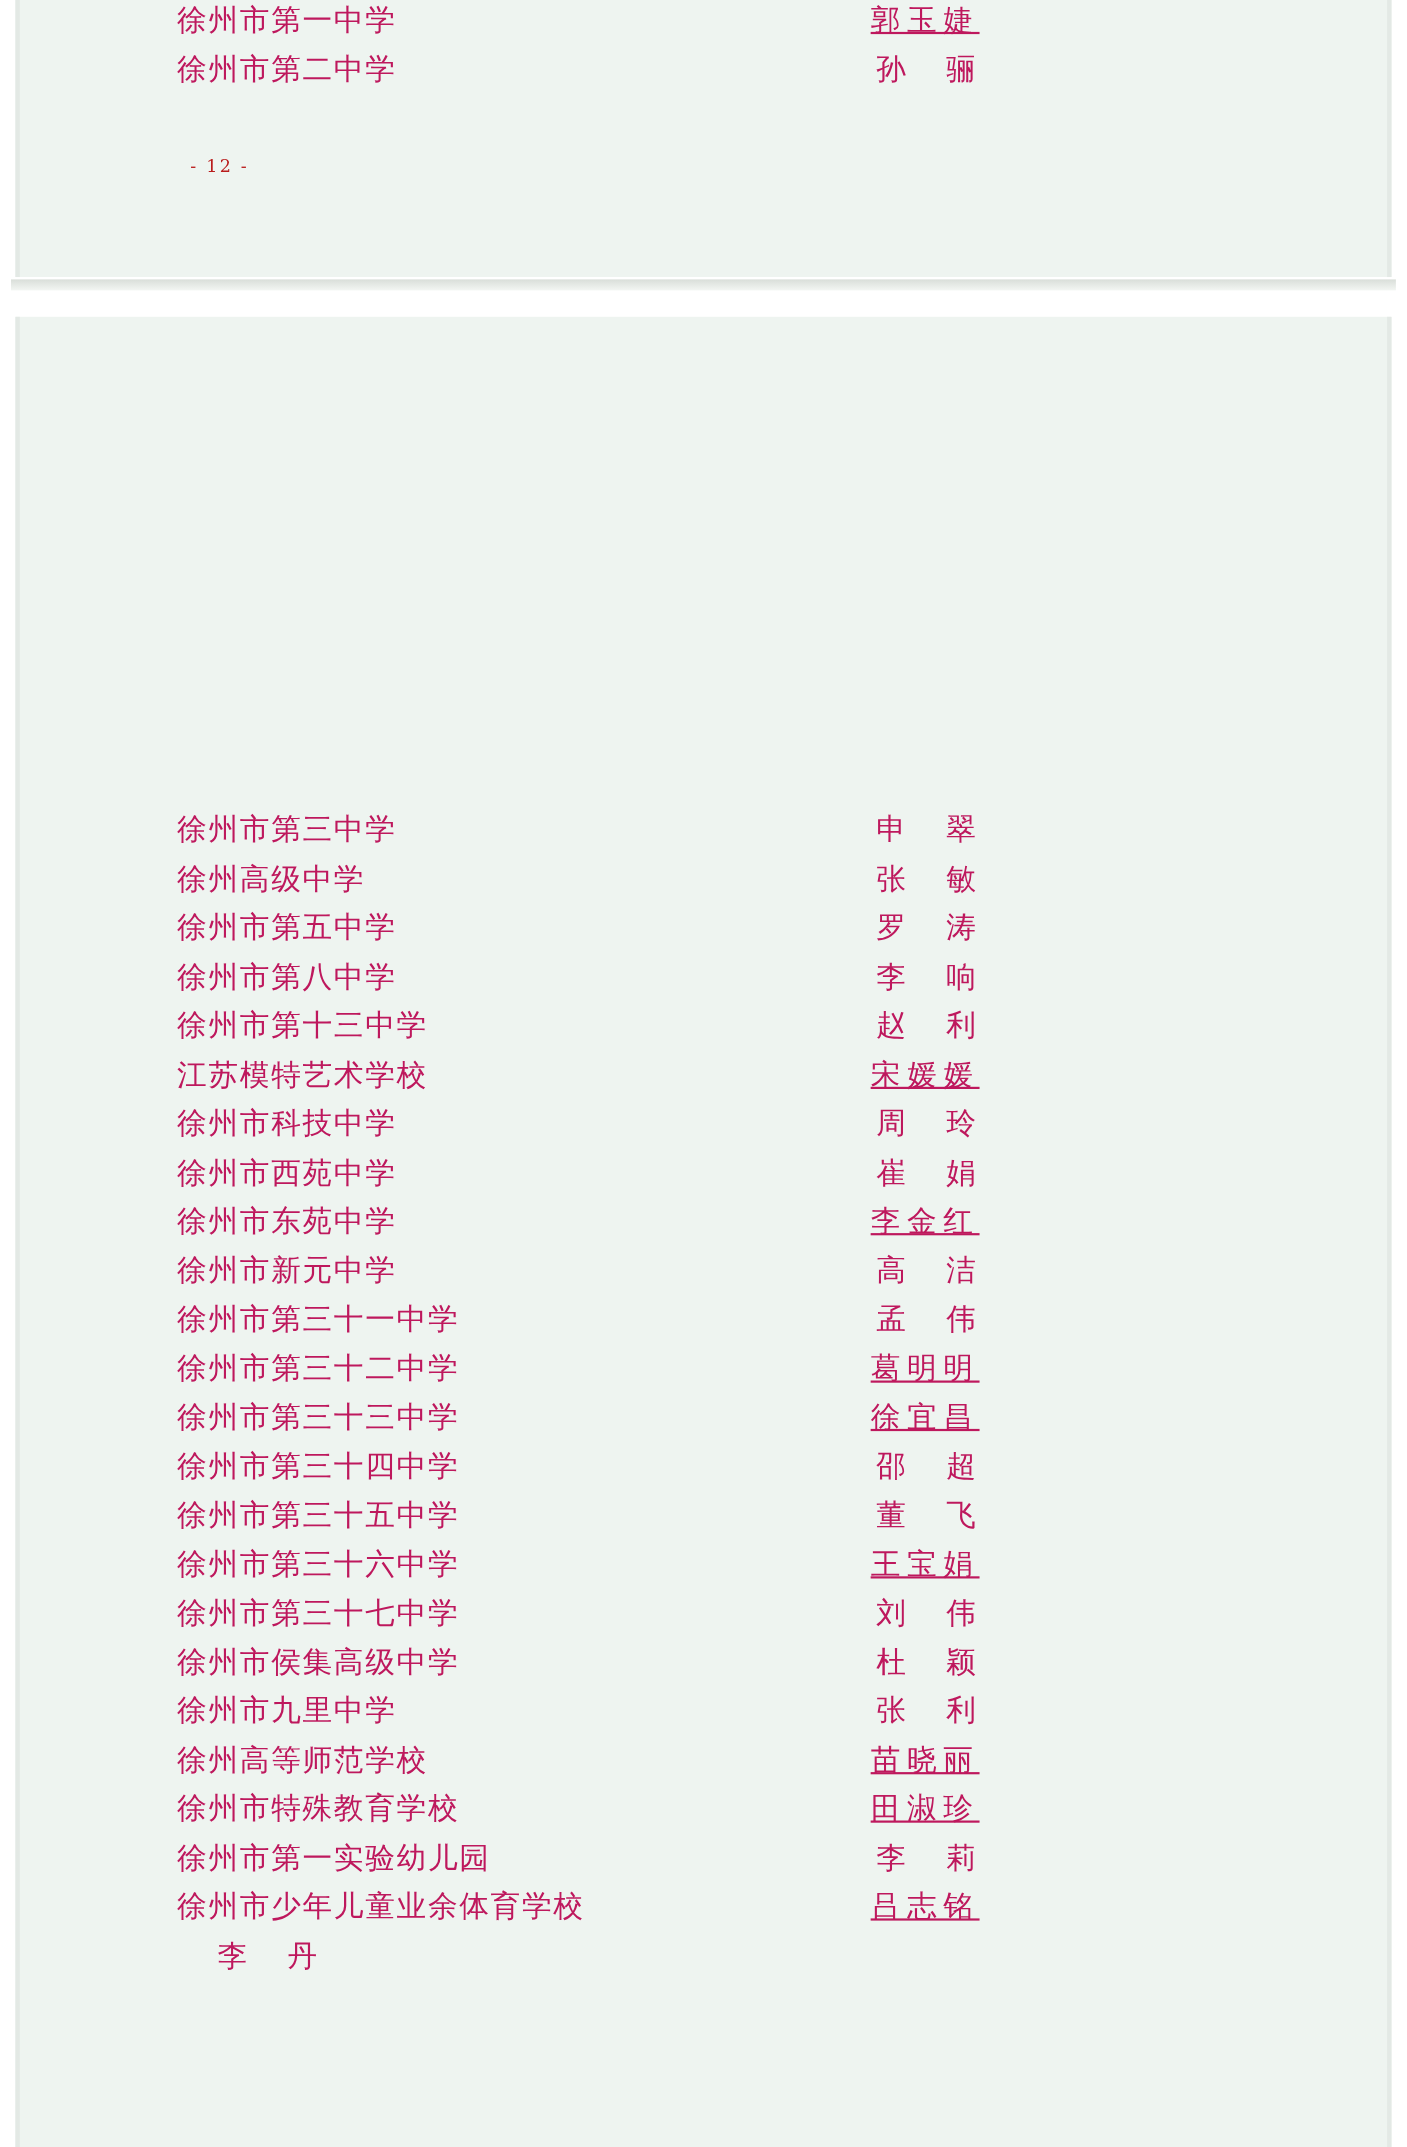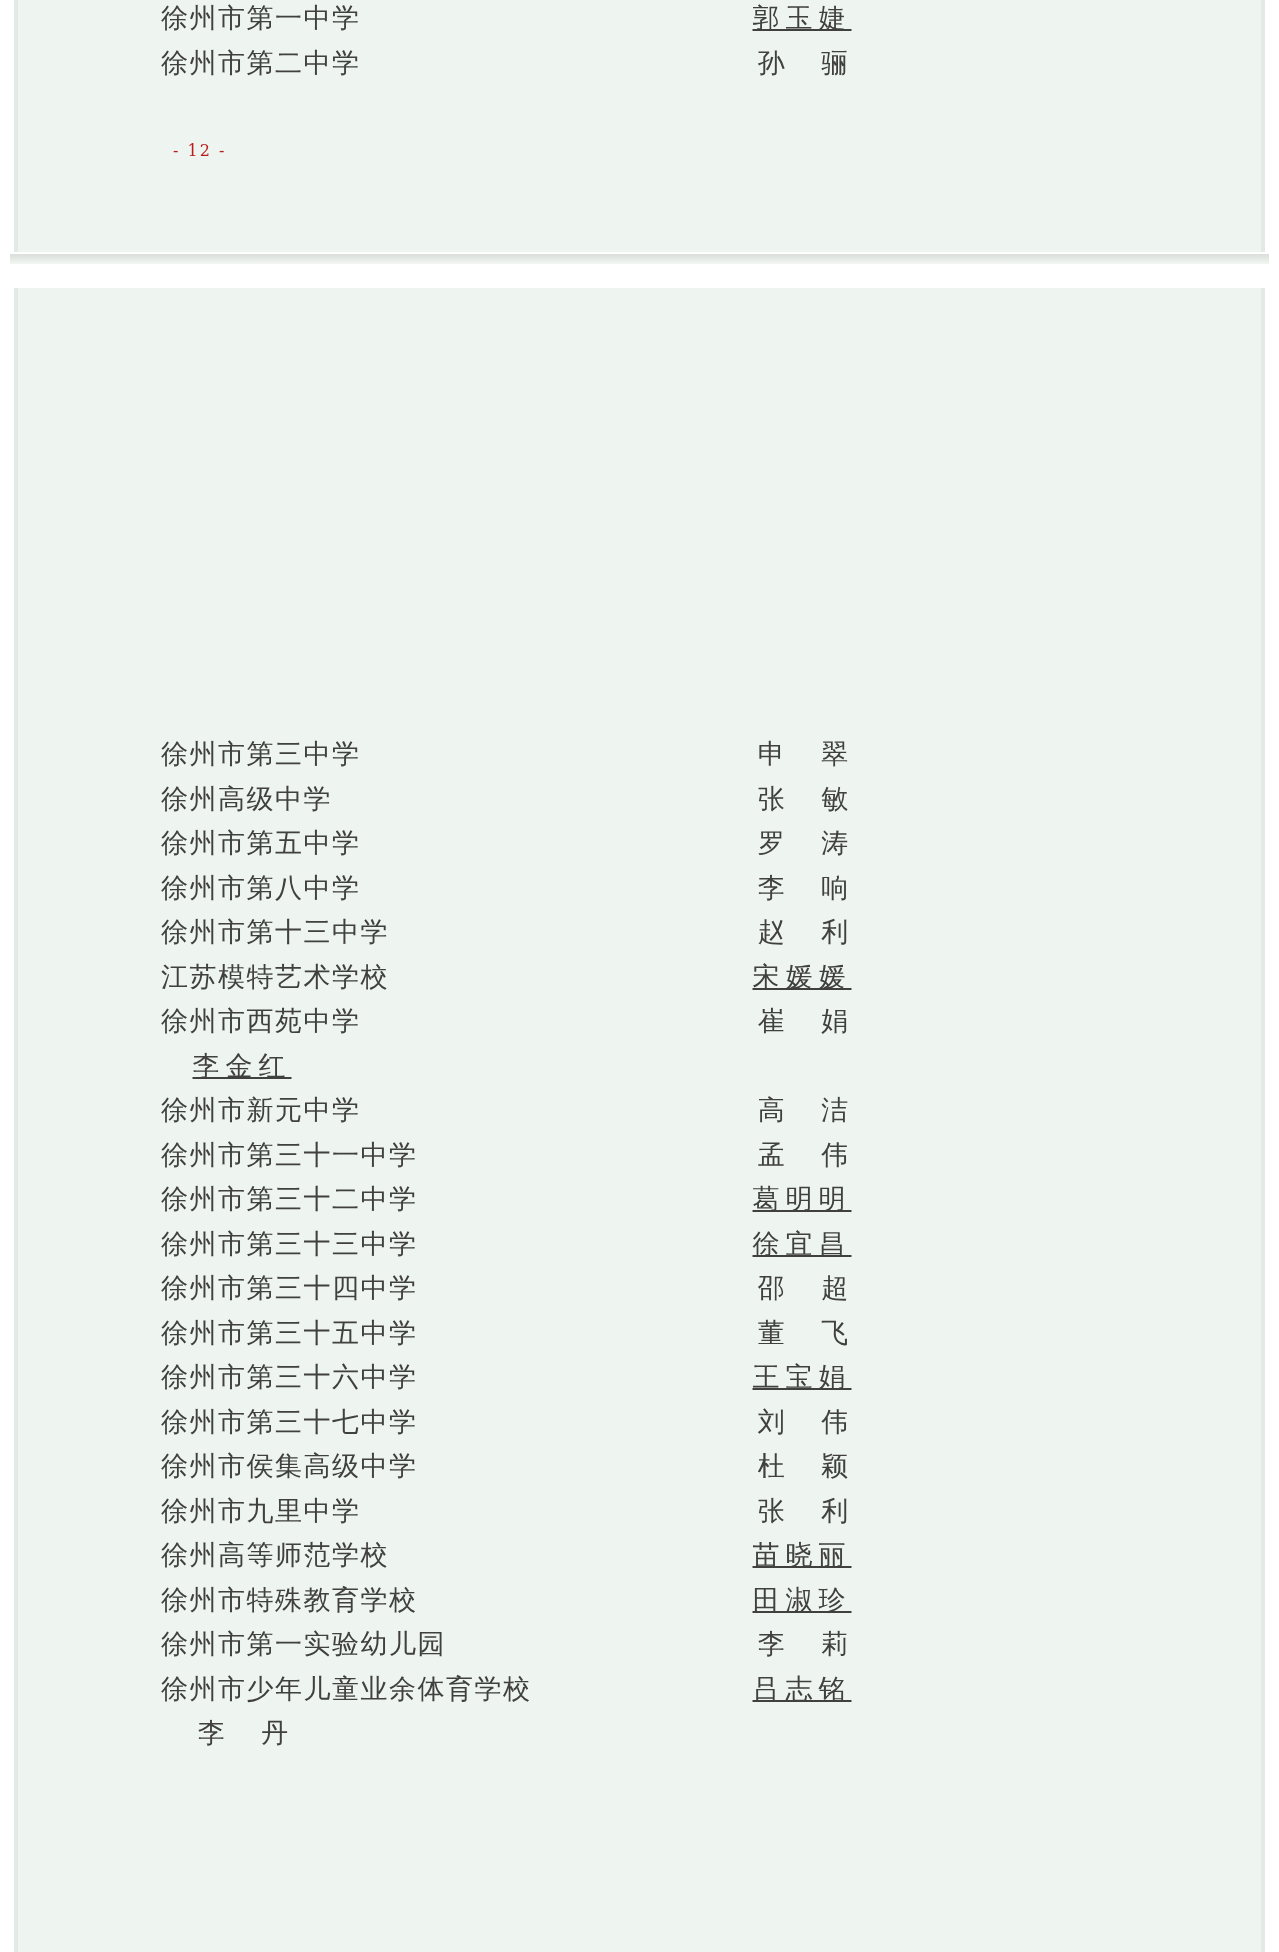--- a/index.html
+++ b/index.html
@@ -63,22 +63,23 @@
   
   .rows {
     padding-left: 143px;
     padding-right: 60px;
   }
   .row {
     display: flex;
     align-items: baseline;
     height: 44.5px;
     font-size: 27px;
-    color: #404040;
+    color: #be185d;
     letter-spacing: 1.5px;
+    gap: 39px;
   }
   .row .school {
     width: 560px;
     white-space: nowrap;
   }
   .row .name {
     width: 150px;
     text-align: center;
     white-space: nowrap;
     letter-spacing: 3px;
@@ -140,24 +141,29 @@
         </div>
         <div class="row">
           <div class="school">徐州市第十三中学</div>
           <div class="name sp2">赵 利</div>
         </div>
         <div class="row">
           <div class="school">江苏模特艺术学校</div>
           <div class="name sp3">宋媛媛</div>
         </div>
         <div class="row">
+          <div class="school">徐州市科技中学</div>
+          <div class="name sp2">周 玲</div>
+        </div>
+        <div class="row">
           <div class="school">徐州市西苑中学</div>
           <div class="name sp2">崔 娟</div>
         </div>
         <div class="row">
+          <div class="school">徐州市东苑中学</div>
           <div class="name sp3">李金红</div>
         </div>
         <div class="row">
           <div class="school">徐州市新元中学</div>
           <div class="name sp2">高 洁</div>
         </div>
         <div class="row">
           <div class="school">徐州市第三十一中学</div>
           <div class="name sp2">孟 伟</div>
         </div>

